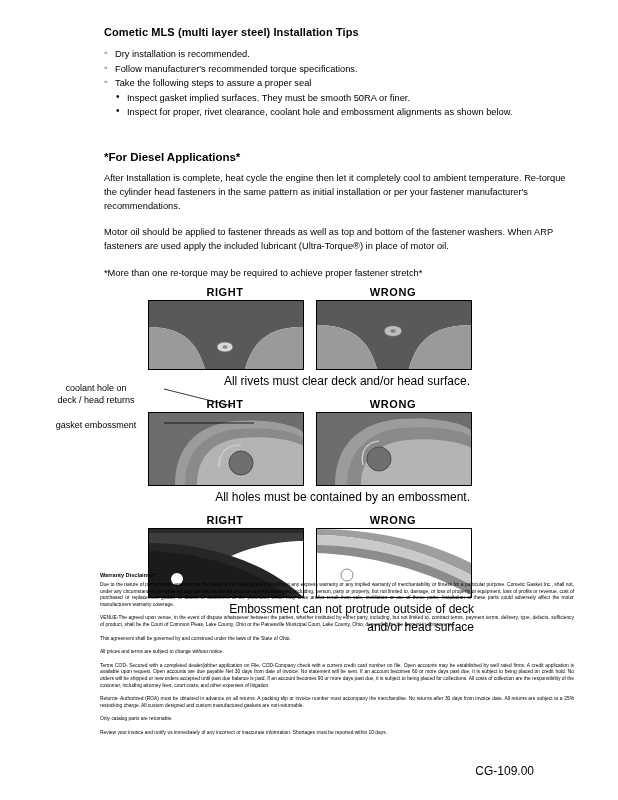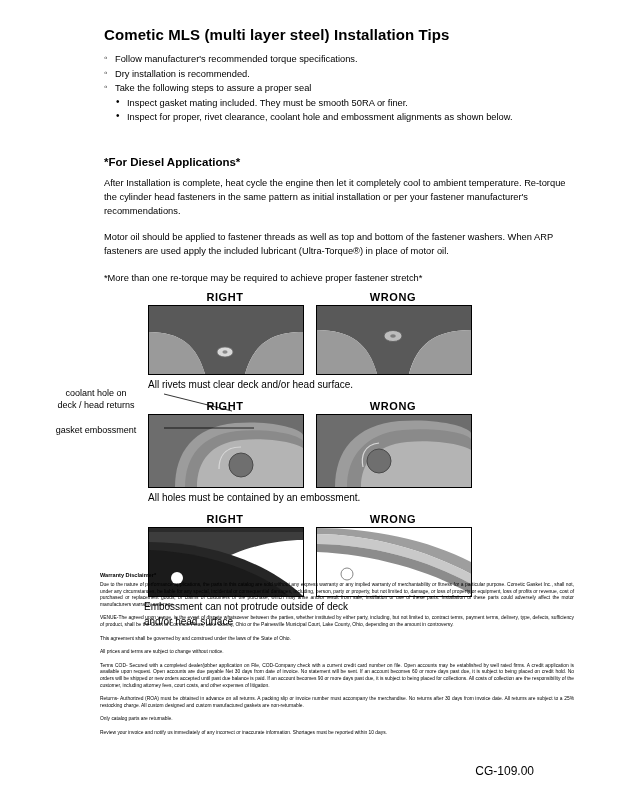--- a/index.html
+++ b/index.html
@@ -16,21 +16,21 @@
     overflow: hidden;
   }
   .page {
     position: relative;
     width: 618px;
     height: 800px;
     box-sizing: border-box;
     padding: 26px 44px 0 44px;
   }
   h1.title {
-    font-size: 15px;
+    font-size: 11px;
     font-weight: bold;
     margin: 0 0 9px 60px;
     letter-spacing: 0.1px;
   }
   .bullets {
     margin: 0 0 0 60px;
     padding: 0;
     list-style: none;
   }
   .bullets > li {
@@ -104,23 +104,23 @@
     border: 1px solid #000;
     overflow: hidden;
     position: relative;
     background: #ffffff;
   }
   .figbox.tall {
     height: 72px;
   }
   .figbox svg { display: block; }
   .figcaption {
-    font-size: 10px;
+    font-size: 12px;
     margin: 4px 0 0 0;
-    text-align: left;
+    text-align: right;
     padding-left: 0;
   }
   .capwrap {
     width: 322px;
     margin: 3px auto 0 auto;
   }
   .capwrap.wide {
     width: 330px;
   }
   .annot {
@@ -156,30 +156,30 @@
 </style>
 </head>
 <body>
 
 <div class="page">
 
   <h1 class="title">Cometic MLS (multi layer steel) Installation Tips</h1>
 
   <ul class="bullets">
     <li>
-      <span>Follow manufacturer's recommended torque specifications.</span>
+      <span>Dry installation is recommended.</span>
     </li>
     <li>
-      <span>Dry installation is recommended.</span>
+      <span>Follow manufacturer's recommended torque specifications.</span>
     </li>
     <li>
       <span>Take the following steps to assure a proper seal</span>
       <ul class="subbullets">
         <li>
-          <span>Inspect gasket mating included.  They must be smooth 50RA or finer.</span>
+          <span>Inspect gasket implied surfaces.  They must be smooth 50RA or finer.</span>
         </li>
         <li>
           <span>Inspect for proper, rivet clearance, coolant hole and embossment alignments as shown below.</span>
         </li>
       </ul>
     </li>
   </ul>
 
   <h2 class="section">*For Diesel Applications*</h2>
   <p class="para">After Installation is complete, heat cycle the engine then let it completely cool to ambient temperature.  Re-torque the cylinder head fasteners in the same pattern as initial installation or per your fastener manufacturer's recommendations.</p>

